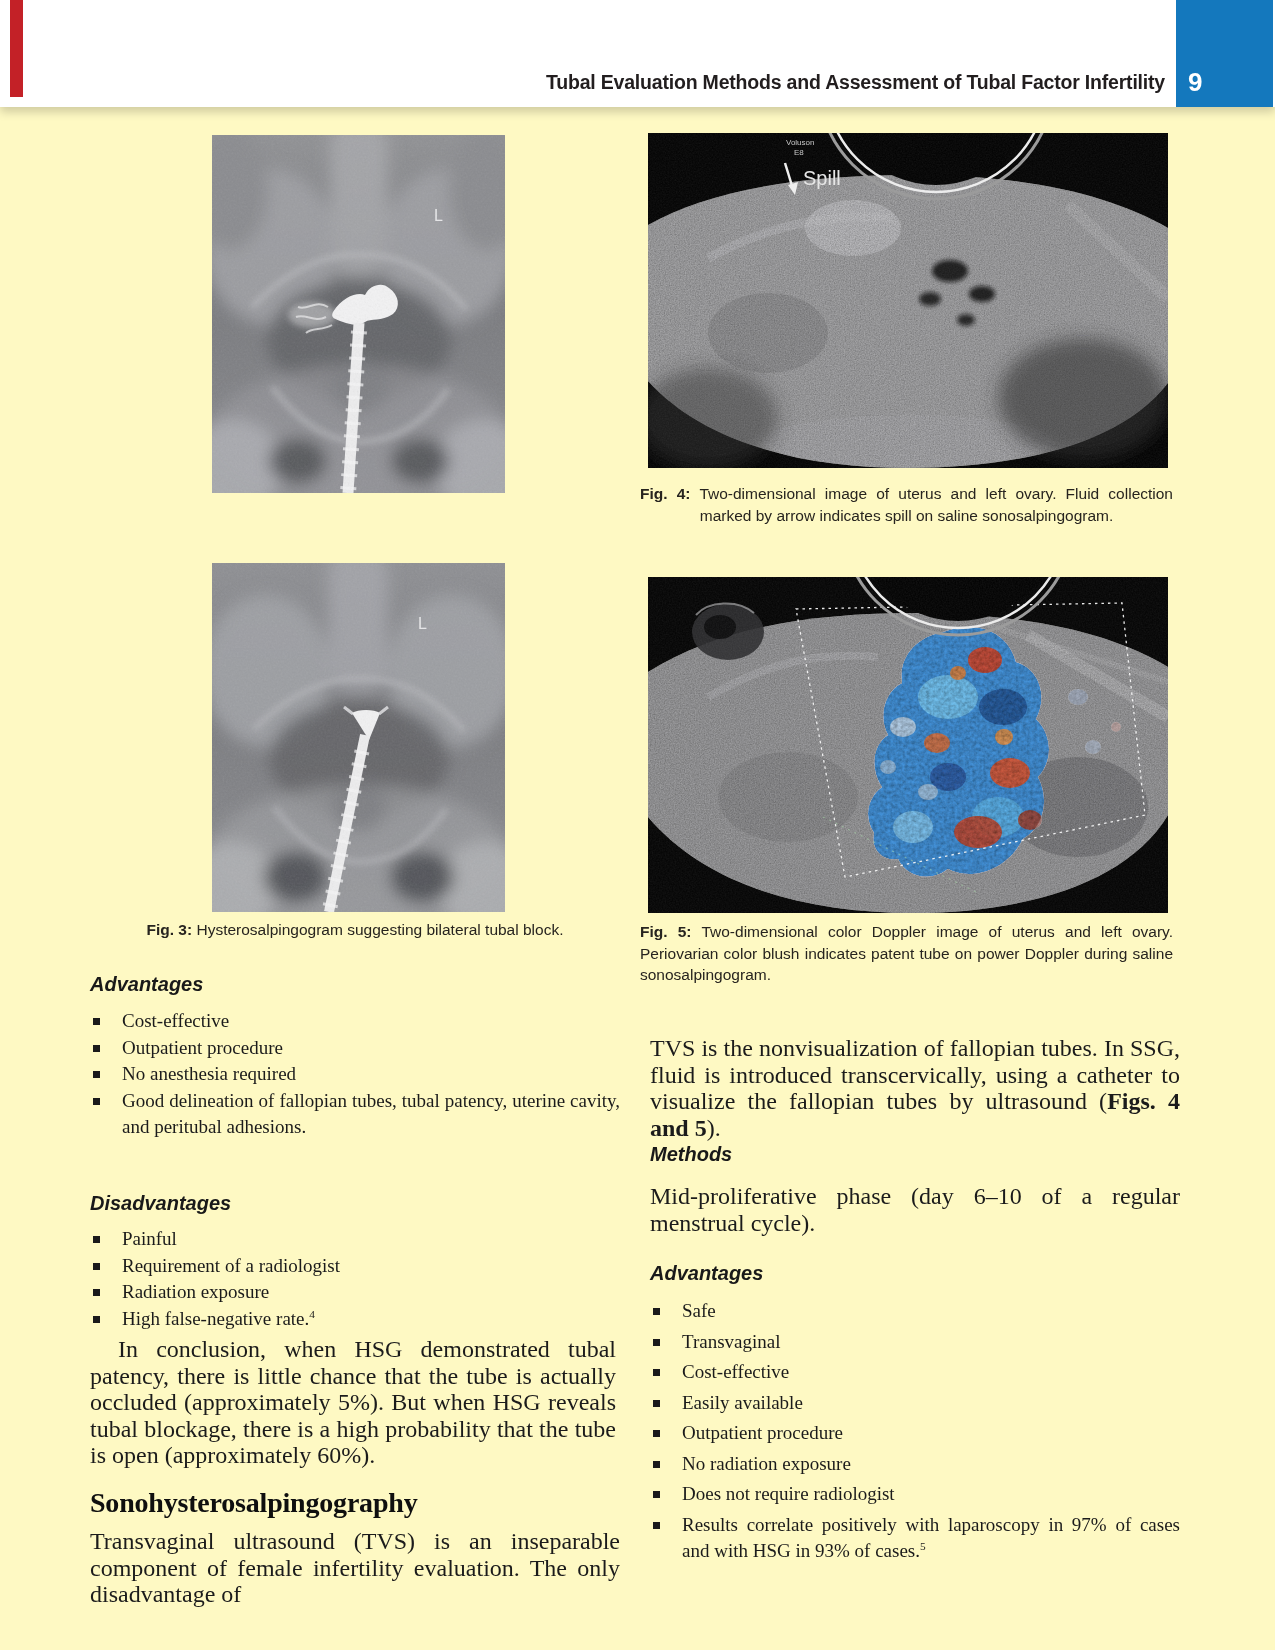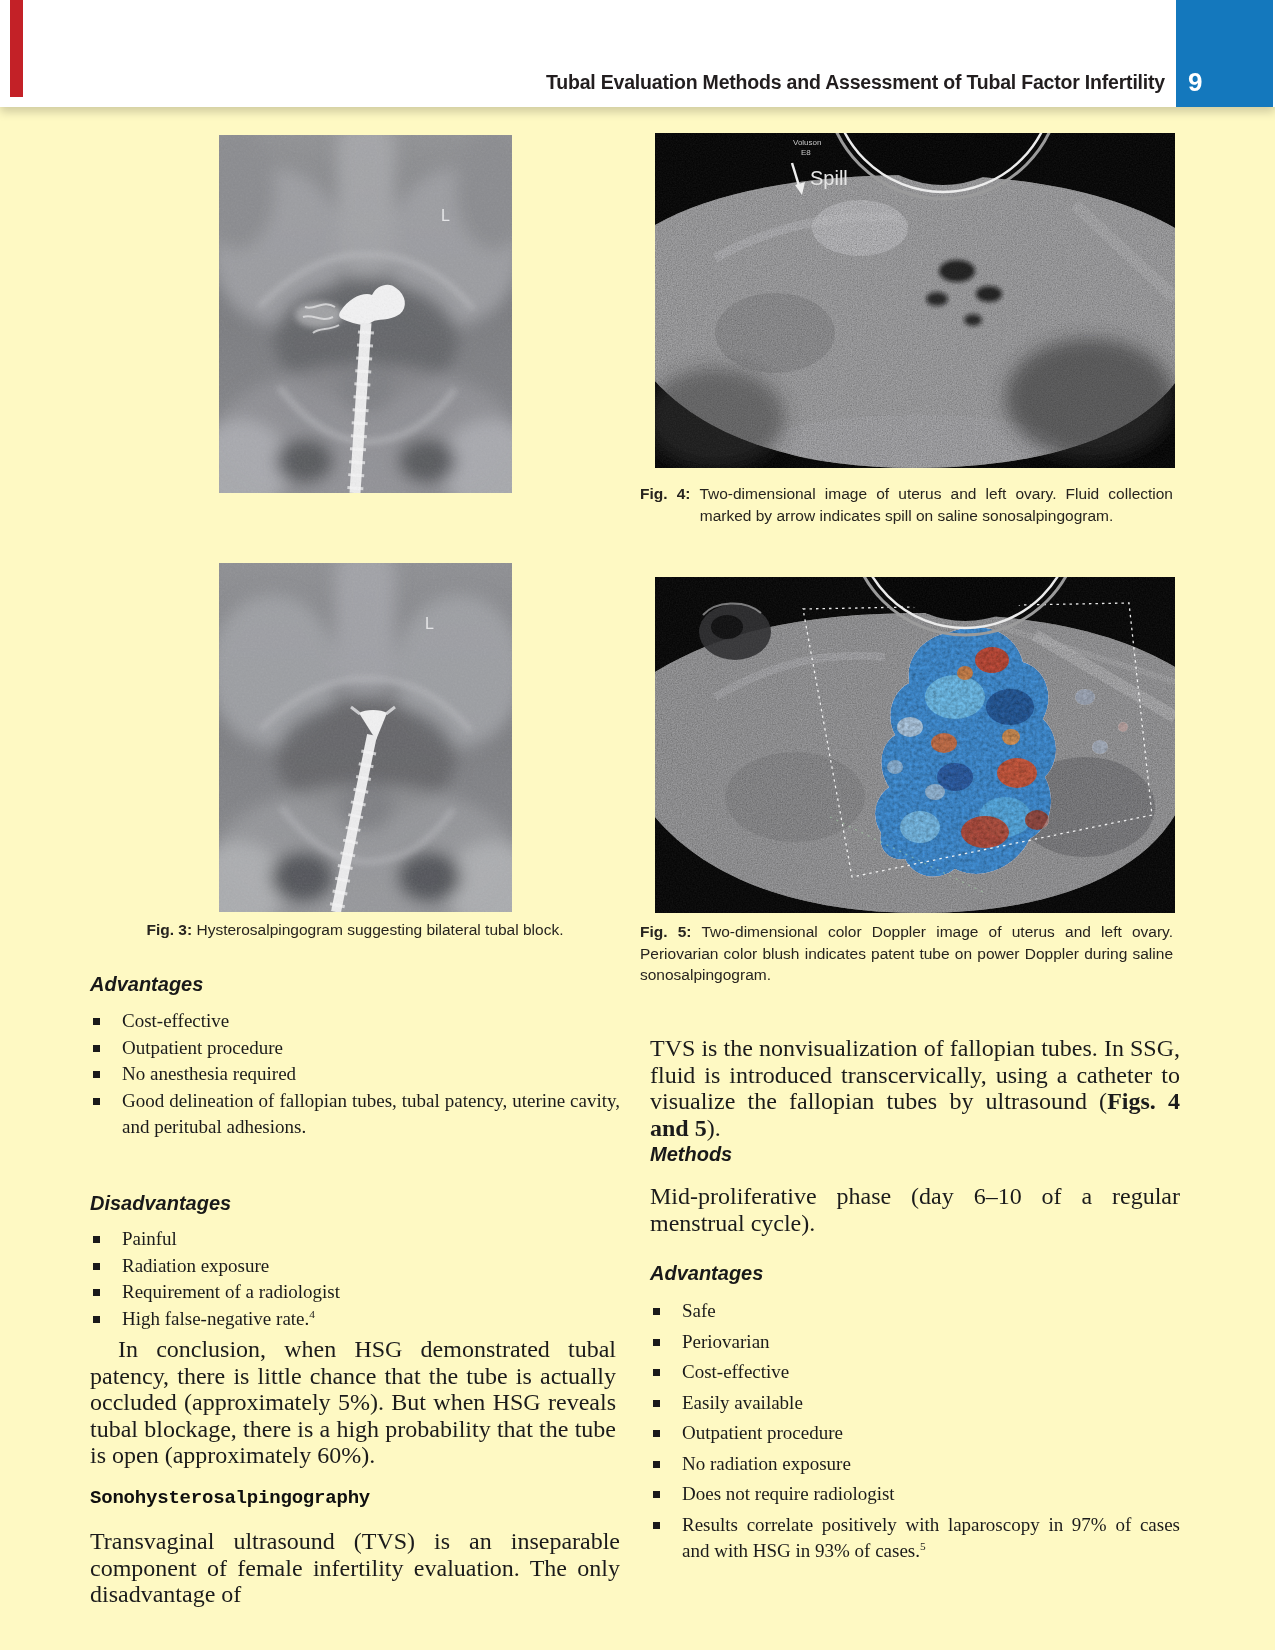--- a/index.html
+++ b/index.html
@@ -9,32 +9,32 @@
   .header{position:absolute;left:0;top:0;width:1275px;height:107px;background:#ffffff;
           box-shadow:0 5px 9px rgba(0,0,0,.18);}
   .red-bar{position:absolute;left:10px;top:0;width:13px;height:97px;}
   .header-title{position:absolute;right:110px;bottom:13px;
           font-family:"Liberation Sans","DejaVu Sans",sans-serif;font-weight:bold;
           font-size:19.5px;color:#221e1f;letter-spacing:-.2px;white-space:nowrap;}
   .page-num-box{position:absolute;left:1176px;top:0;width:97px;height:107px;}
   .page-num{position:absolute;left:12px;bottom:9px;color:#fff;
           font-family:"Liberation Sans","DejaVu Sans",sans-serif;font-weight:bold;font-size:26px;}
   
-  .fig{position:absolute;line-height:0;margin-left:7px;}
+  .fig{position:absolute;line-height:0;}
   .caption{position:absolute;font-family:"Liberation Sans","DejaVu Sans",sans-serif;
           font-size:15.5px;line-height:21.5px;color:#27241f;}
   .caption b{font-weight:bold;}
   .cap-center{text-align:center;}
   .cap-just-center{text-align:justify;text-align-last:center;}
   .cap-just{text-align:justify;}
   
   .subhead{position:absolute;font-family:"Liberation Sans","DejaVu Sans",sans-serif;
           font-style:italic;font-weight:bold;font-size:20px;color:#191919;}
-  .h2{position:absolute;font-family:Liberation Mono, monospace;
-          font-weight:bold;font-size:19px;letter-spacing:-.2px;color:#0f0f0f;}
+  .h2{position:absolute;font-family:Liberation Serif, serif;
+          font-weight:bold;font-size:28px;letter-spacing:-.2px;color:#0f0f0f;}
   .body-par{position:absolute;font-size:24px;line-height:26.6px;text-align:justify;}
   .indent{text-indent:28px;}
   .list{position:absolute;}
   .li{position:relative;padding-left:32px;}
   .li-text{display:block;text-align:justify;font-size:19px;line-height:26.5px;}
   .bullet{position:absolute;left:3px;top:10px;width:7px;height:7px;background:#1a1a1a;}
   .list-loose .li{margin-bottom:4px;}
   sup{font-size:.6em;vertical-align:super;line-height:0;}
   .bold-inline{font-weight:bold;}
 </style>
@@ -307,25 +307,25 @@
     </div>
 
   <div class="subhead" style="left:90px;top:1192px;">Disadvantages</div>
   <div class="list" style="left:90px;top:1226px;width:530px;">
       <div class="li">
         <span class="bullet"></span>
         <span class="li-text">Painful</span>
       </div>
       <div class="li">
         <span class="bullet"></span>
+        <span class="li-text">Requirement of a radiologist</span>
+      </div>
+      <div class="li">
+        <span class="bullet"></span>
         <span class="li-text">Radiation exposure</span>
-      </div>
-      <div class="li">
-        <span class="bullet"></span>
-        <span class="li-text">Requirement of a radiologist</span>
       </div>
       <div class="li">
         <span class="bullet"></span>
         <span class="li-text">High false-negative rate.<sup>4</sup></span>
       </div>
     </div>
 
   <div class="body-par indent" style="left:90px;top:1336px;width:526px;">In conclusion, when HSG demonstrated tubal patency, there is little chance that the tube is actually occluded (approximately 5%). But when HSG reveals tubal blockage, there is a high probability that the tube is open (approximately 60%).</div>
 
   <div class="h2" style="left:90px;top:1487px;">Sonohysterosalpingography</div>
@@ -339,21 +339,21 @@
   <div class="body-par" style="left:650px;top:1183px;width:530px;">Mid-proliferative phase (day 6–10 of a regular menstrual cycle).</div>
 
   <div class="subhead" style="left:650px;top:1262px;">Advantages</div>
   <div class="list list-loose" style="left:650px;top:1298px;width:530px;">
       <div class="li">
         <span class="bullet"></span>
         <span class="li-text">Safe</span>
       </div>
       <div class="li">
         <span class="bullet"></span>
-        <span class="li-text">Periovarian</span>
+        <span class="li-text">Transvaginal</span>
       </div>
       <div class="li">
         <span class="bullet"></span>
         <span class="li-text">Cost-effective</span>
       </div>
       <div class="li">
         <span class="bullet"></span>
         <span class="li-text">Easily available</span>
       </div>
       <div class="li">

